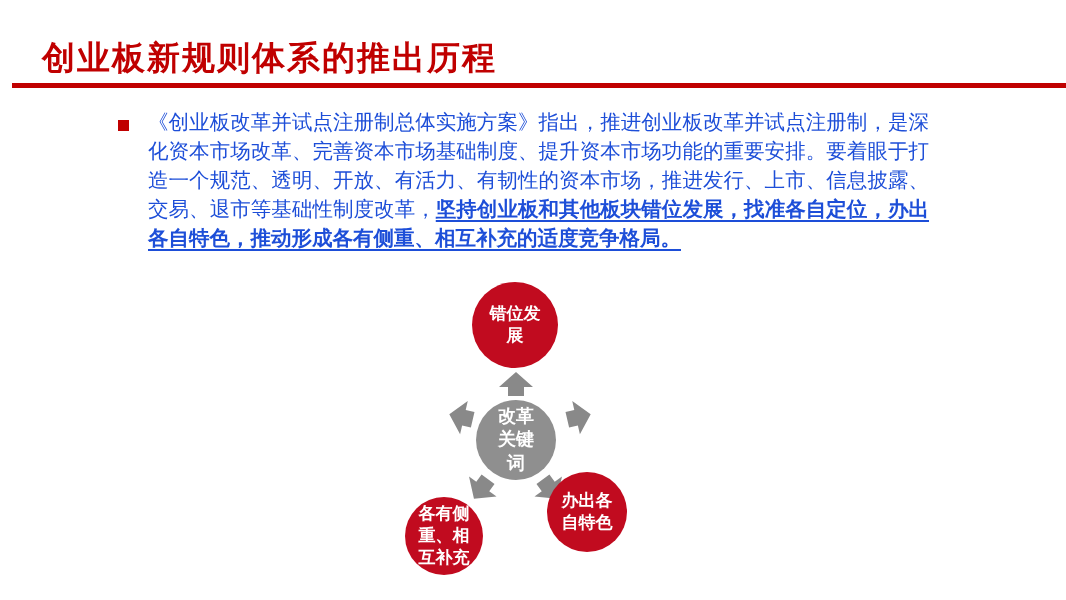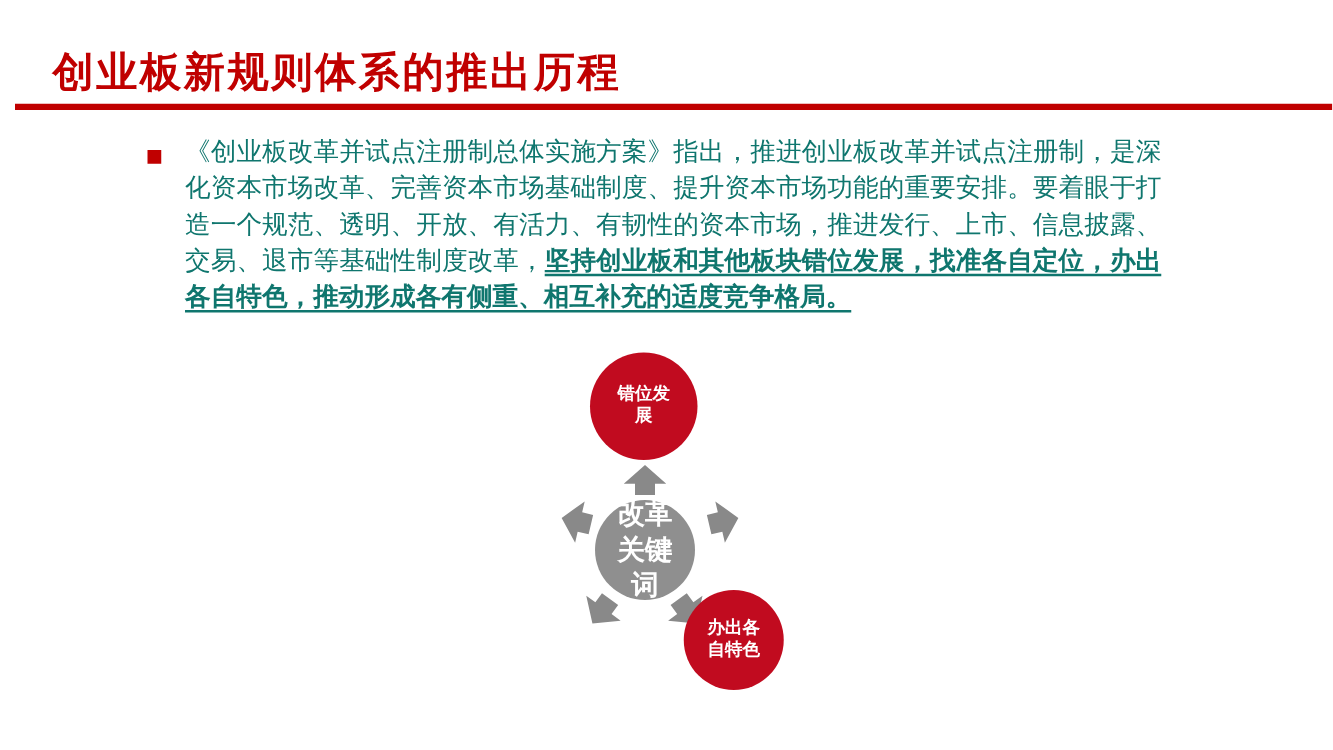--- a/index.html
+++ b/index.html
@@ -30,42 +30,42 @@
   }
   .bullet-square{
     position:absolute;left:118px;top:120px;
     width:11px;height:11px;
     background:var(--accent-red,#C00000);
   }
   .body-text{
     position:absolute;left:148px;top:108px;width:781px;margin:0;
     font-family:"Liberation Serif",serif;
     font-size:20.5px;line-height:29px;
-    color:#0f766e;
+    color:#1d4ed8;
     text-align:justify;
   }
   .body-text .em{
     font-weight:bold;
     text-decoration:underline;
     text-decoration-thickness:2px;
     text-underline-offset:4px;
   }
   .diagram{position:absolute;left:0;top:0;width:1066px;height:600px;}
   .arrow-layer{position:absolute;left:0;top:0;z-index:2;pointer-events:none;}
   .arrow{fill:var(--arrow-gray,#898989);}
   .node{
     position:absolute;border-radius:50%;
     display:flex;align-items:center;justify-content:center;
     text-align:center;color:#ffffff;font-weight:bold;
     white-space:pre-line;
     font-family:"Liberation Serif",serif;
     line-height:1.3;
   }
-  .node-red{background:var(--circle-red,#C10B1F);font-size:14px;z-index:3;}
-  .node-center{background:var(--circle-gray,#8F8F8F);font-size:22px;z-index:1;}
+  .node-red{background:var(--circle-red,#C10B1F);font-size:17px;z-index:3;}
+  .node-center{background:var(--circle-gray,#8F8F8F);font-size:18px;z-index:1;}
   .n-top{left:472px;top:282px;width:86px;height:86px;}
   .n-ul{left:358px;top:371px;width:76px;height:76px;}
   .n-ur{left:593px;top:371px;width:78px;height:78px;}
   .n-ll{left:405px;top:497px;width:78px;height:78px;}
   .n-lr{left:547px;top:472px;width:80px;height:80px;}
   .n-c{left:476px;top:400px;width:80px;height:80px;}
 </style>
 </head>
 <body>
 
@@ -98,15 +98,18 @@
     </svg>
 
     <div class="node node-center n-c">改革
 关键
 词</div>
 
     <div class="node node-red n-top">错位发
 展</div>
     <div class="node node-red n-lr">办出各
 自特色</div>
+    <div class="node node-red n-ll">各有侧
+重、相
+互补充</div>
   </div>
 
 </div>
 
 </body></html>

